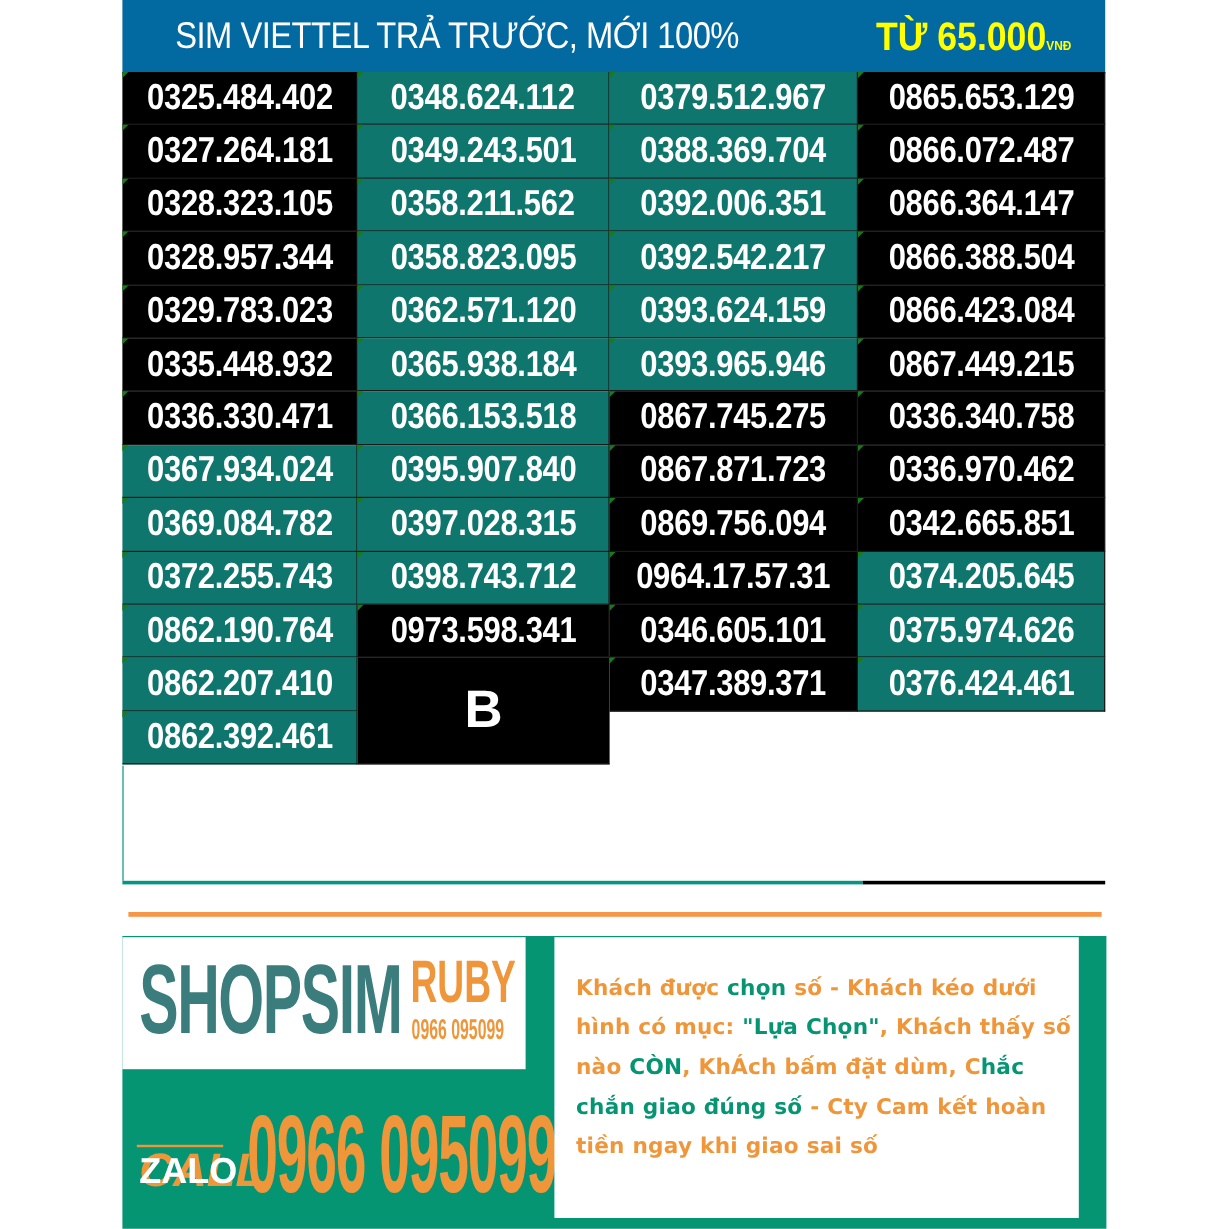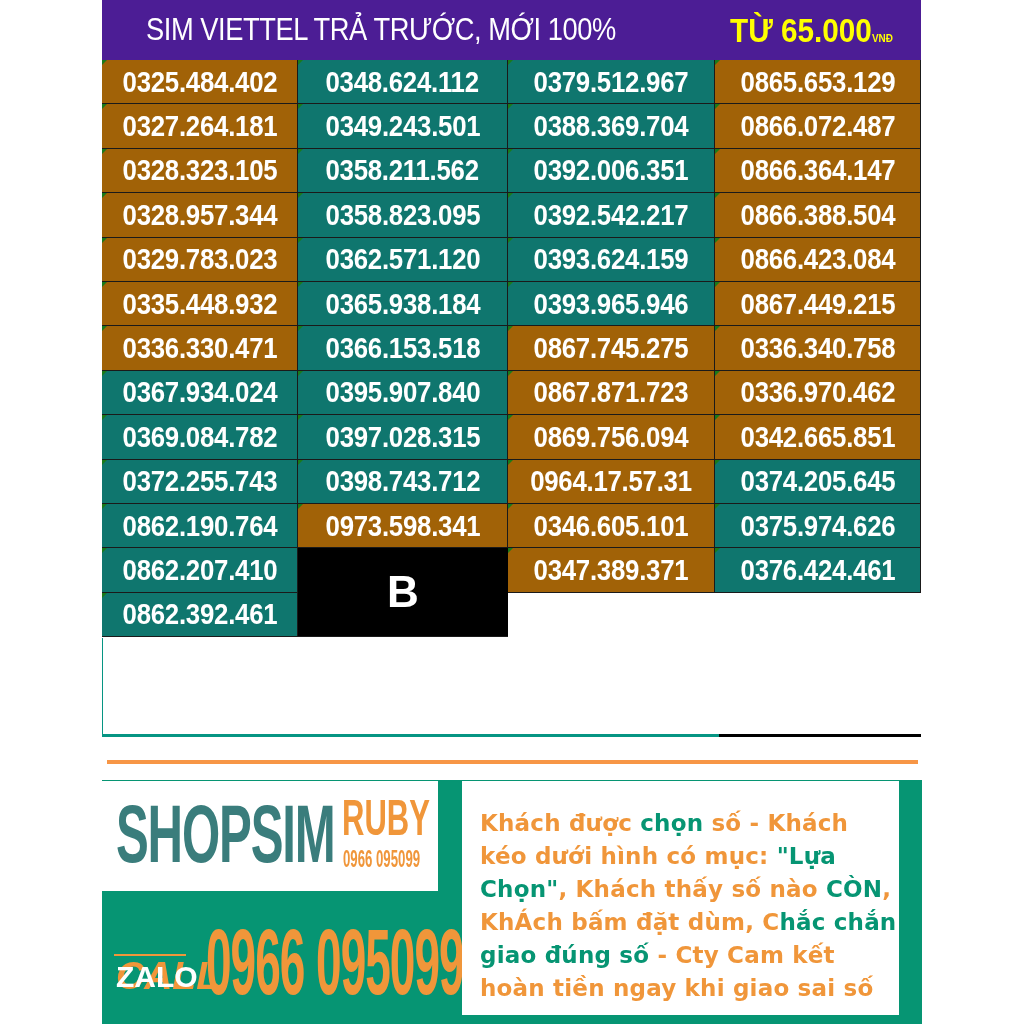--- a/index.html
+++ b/index.html
@@ -1,21 +1,21 @@
 <!DOCTYPE html>
 <html><head>
 <meta charset="utf-8">
 <style>
   html, body { margin: 0; padding: 0; background: #ffffff; }
   body { width: 1024px; height: 1024px; position: relative; overflow: hidden;
          font-family: "Liberation Sans", sans-serif; }
 
   .header {
     position: absolute; left: 102px; top: 0; width: 819px; height: 60px;
-    background: #4c1d95; border-bottom: 1px solid #0a3d33; text-align: right;
+    background: #0369a1; border-bottom: 1px solid #0a3d33; text-align: right;
   }
   .header-title {
     position: absolute; left: 44px; top: 12px; color: #ffffff;
     font-family: "Liberation Sans Narrow", "Liberation Sans", sans-serif;
     font-size: 31px; letter-spacing: -0.5px; white-space: nowrap;
     transform: scaleX(0.88); transform-origin: left center;
   }
   .header-price {
     position: absolute; left: 628px; top: 12px; color: #ffff00;
     font-size: 33px; font-weight: bold; white-space: nowrap;
@@ -34,21 +34,21 @@
     border-right: 1px solid #1a1a1a; border-bottom: 1.5px solid #1a1a1a;
     color: #ffffff; font-weight: bold; font-size: 30px;
     display: flex; align-items: center; justify-content: center;
     white-space: nowrap; letter-spacing: -0.3px;
   }
   .cell span { display: inline-block; transform: scaleX(0.86); }
   .cell::before {
     content: ""; position: absolute; left: 0; top: 0;
     border-top: 5px solid #1a7a1a; border-right: 5px solid transparent;
   }
-  .teal { background: #a16207; }
+  .teal { background: #000000; }
   .orange { background: #0f766e; }
   .black-block {
     background: #000000; color: #ffffff; font-size: 44px; font-weight: bold;
     display: flex; align-items: center; justify-content: center;
     grid-row: span 2; border-bottom: 1.5px solid #1a1a1a;
   }
 
   .blank-area {
     position: absolute; left: 102px; top: 638px; width: 819px; height: 96px;
     background: #ffffff; border-left: 1px solid #069583;
@@ -97,21 +97,21 @@
     position: absolute; left: 104px; top: 130px; color: #F0963A;
     font-size: 92px; font-weight: bold; letter-spacing: -2px;
     transform: scaleX(0.5); transform-origin: left top; white-space: nowrap;
   }
   .note-box {
     position: absolute; left: 360px; top: 1px; width: 437px; height: 234px; background: #ffffff;
   }
   .note-text {
     position: absolute; left: 18px; top: 26px; width: 420px;
     font-family: "DejaVu Sans", sans-serif; font-weight: bold;
-    font-size: 23px; line-height: 33px; color: #F0963A; letter-spacing: 0.2px;
+    font-size: 18px; line-height: 33px; color: #F0963A; letter-spacing: 0.2px;
   }
   .note-text .g { color: #069573; }
 </style>
 </head>
 <body>
 
 <div class="header">
   <div class="header-title">SIM VIETTEL TRẢ TRƯỚC, MỚI 100%</div>
   <div class="header-price"><span>TỪ 65.000</span><span class="unit">VNĐ</span></div>
 </div>

